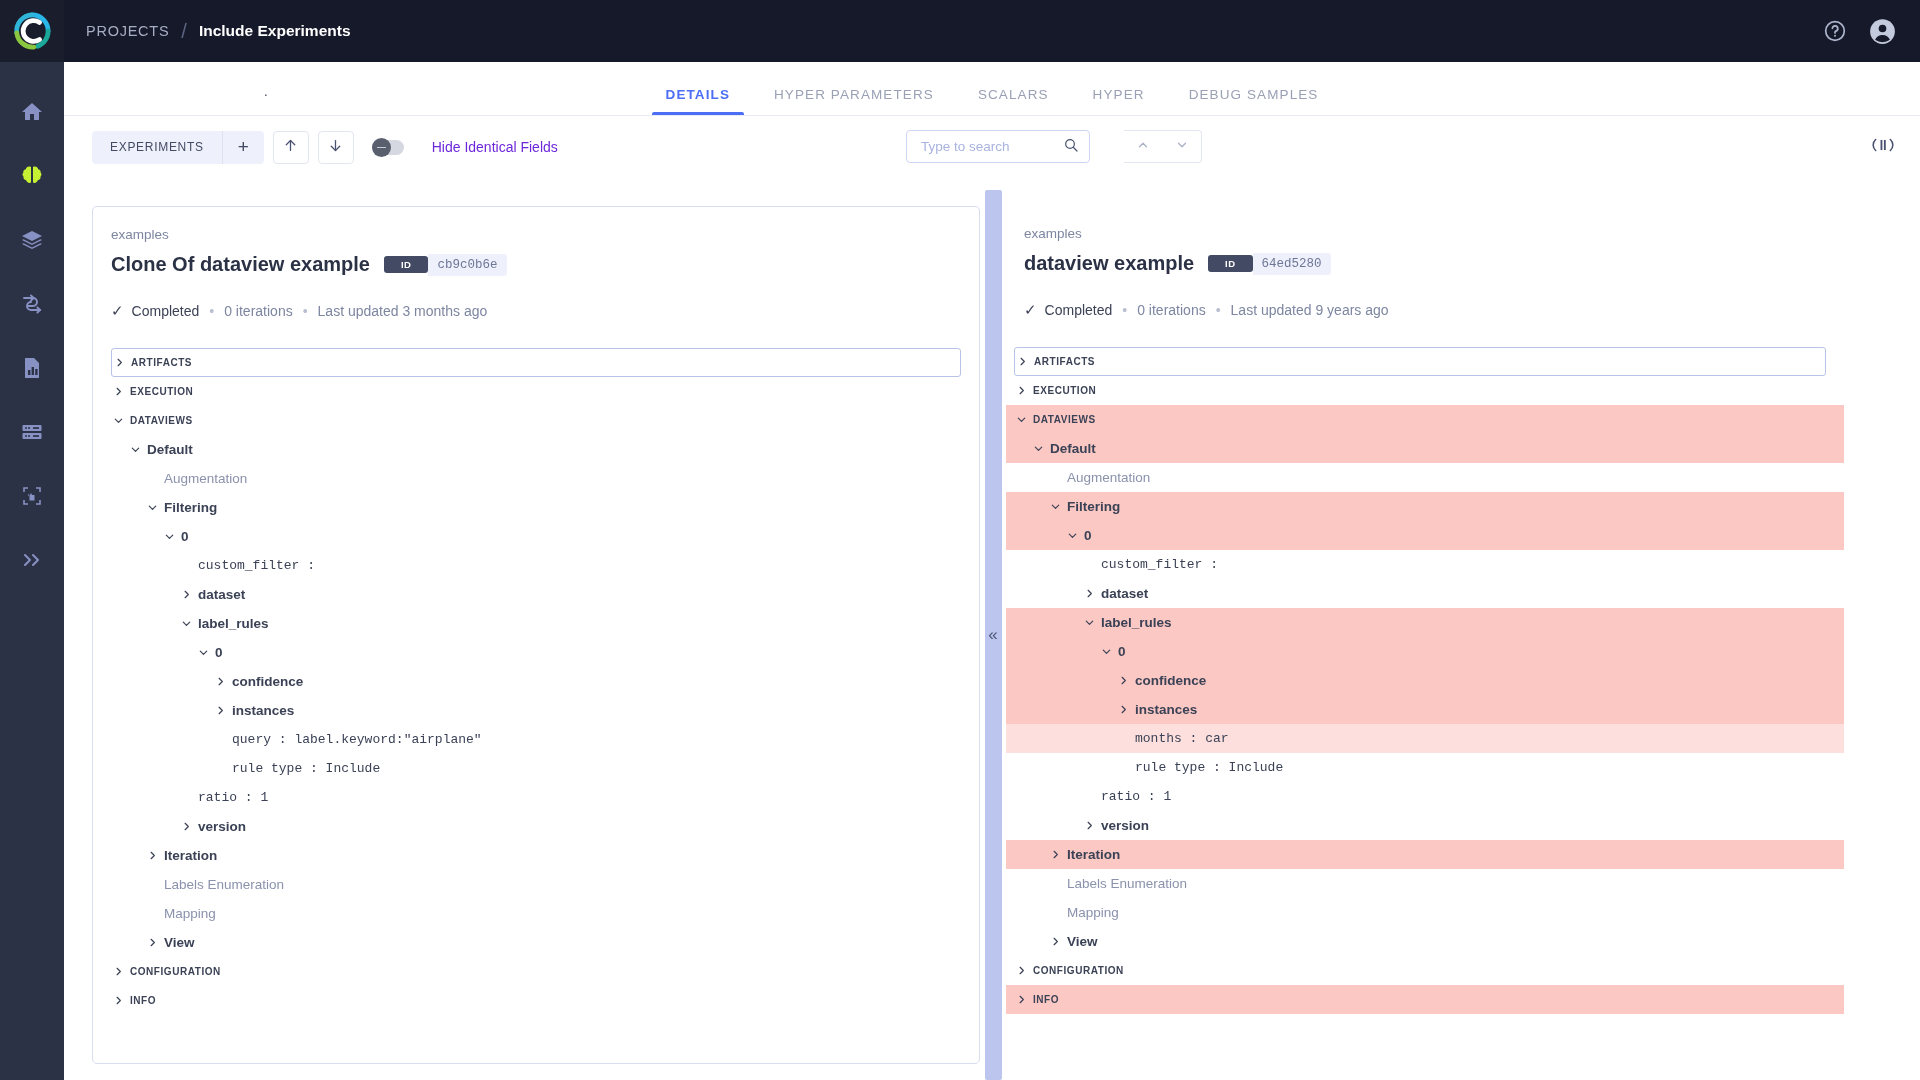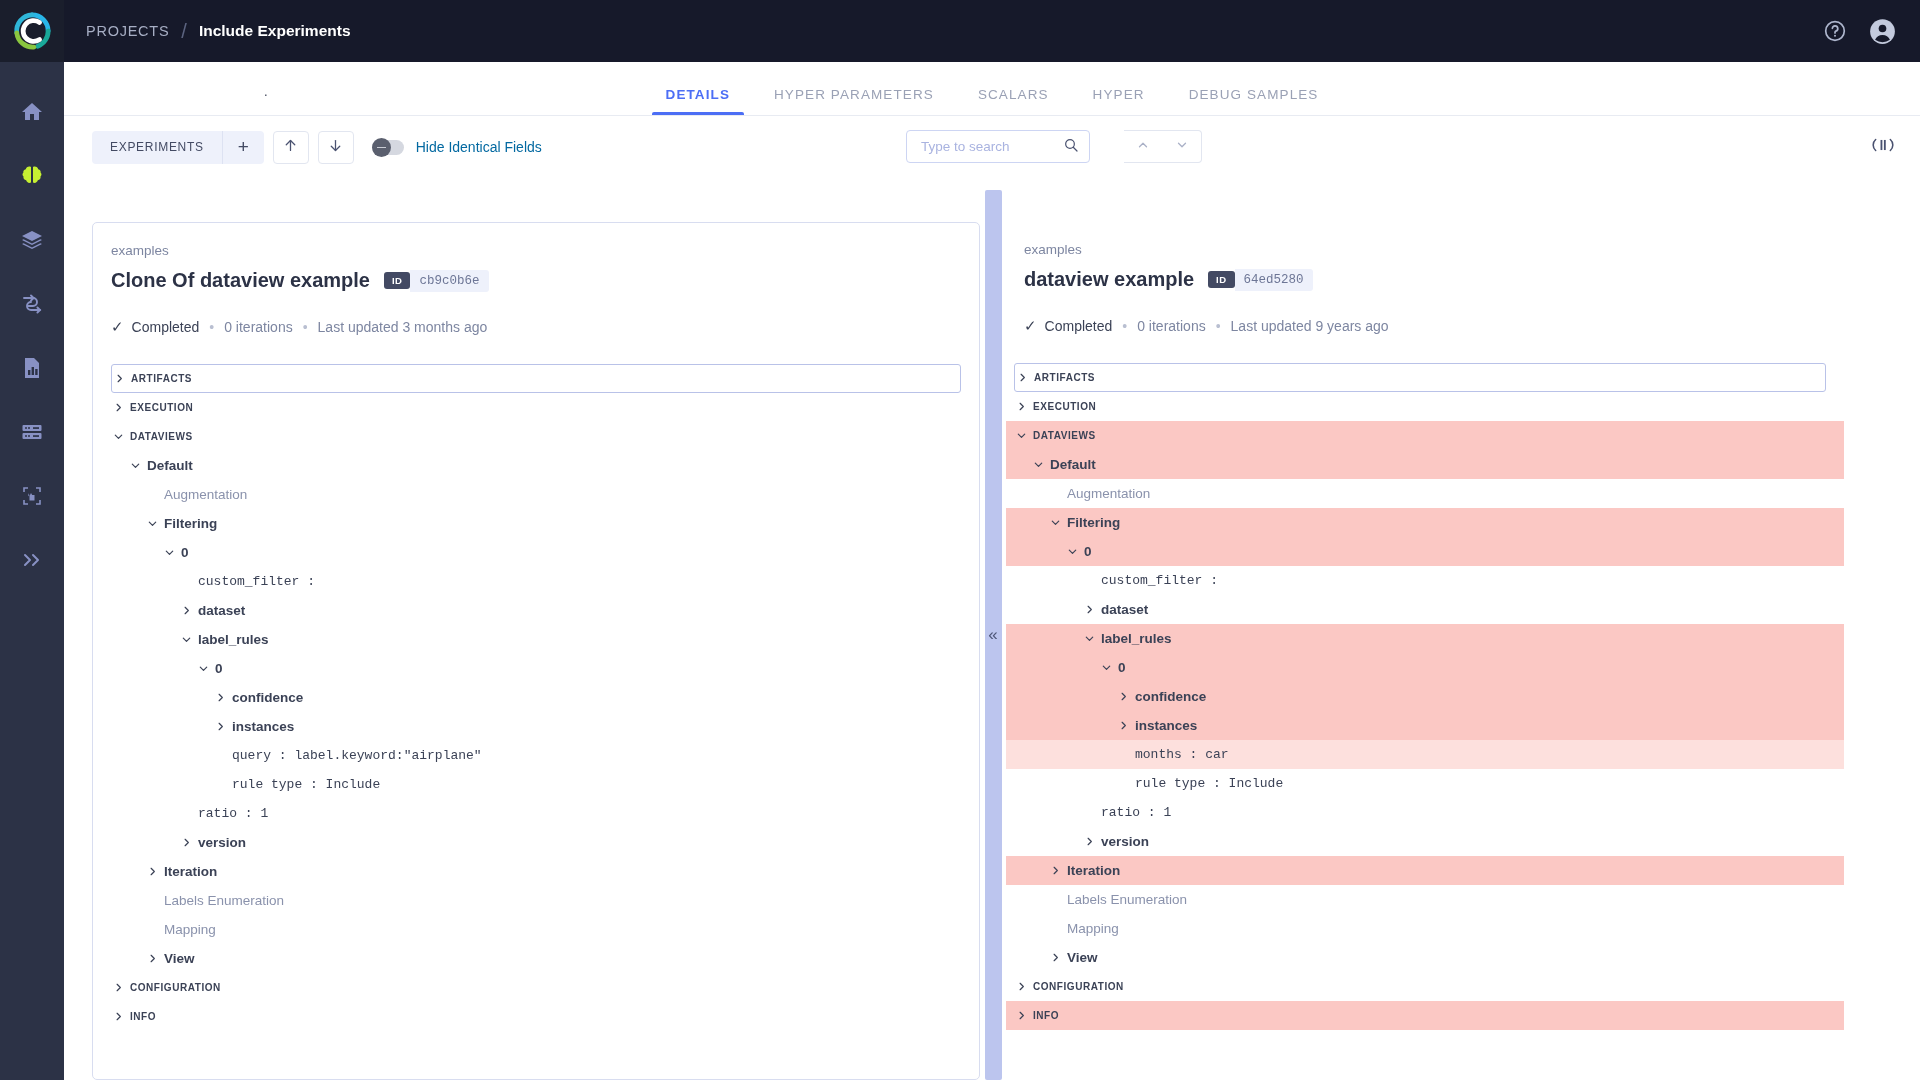--- a/index.html
+++ b/index.html
@@ -110,21 +110,21 @@
   }
   .toggle .knob {
     position: absolute; left: 0; top: -2px;
     width: 19px; height: 19px; border-radius: 50%;
     background: #5a5f6e;
   }
   .toggle .knob::after {
     content: ""; position: absolute; left: 5px; top: 9px;
     width: 9px; height: 1.5px; background: #c9ccd4;
   }
-  .toggle-label { margin-left: 12px; font-size: 14px; color: #0369a1; }
+  .toggle-label { margin-left: 28px; font-size: 14px; color: #6d28d9; }
 
   .search-wrap {
     position: absolute; left: 842px; top: 14px;
     width: 296px; height: 33px;
   }
   .search-box {
     position: absolute; left: 0; top: 0; width: 184px; height: 33px;
     border: 1px solid #cdd5f3; border-radius: 4px;
     background: #fff; display: flex; align-items: center;
     padding: 0 10px 0 14px;
@@ -146,21 +146,21 @@
     flex: 1 1 50%; display: flex; align-items: center; justify-content: center;
     height: 100%; cursor: pointer;
   }
   .toolbar-right { position: absolute; right: 26px; top: 18px; cursor: pointer; }
 
   
   .body {
     flex: 1 1 auto; position: relative;
     background: #ffffff; overflow: hidden;
     padding: 12px 22px 0 28px;
-    display: flex; align-items: flex-end;
+    display: flex; align-items: center;
   }
   .panel {
     background: #ffffff;
     border: 1px solid #d8ddf0;
     border-radius: 5px;
     padding: 20px 0 28px 0;
     min-height: 858px;
     position: relative;
   }
   .panel.left { width: 888px; flex: 0 0 888px; }
@@ -169,21 +169,21 @@
     border: none; padding-left: 0; padding-right: 0;
   }
   .panel-head { padding: 0 18px; }
   .proj { font-size: 13.5px; color: #7d86a1; margin-bottom: 11px; }
   .title-row { display: flex; align-items: center; margin-bottom: 26px; }
   .exp-title { font-size: 20px; font-weight: bold; color: #2c3246; }
   .id-chip { display: flex; align-items: center; margin-left: 14px; }
   .id-badge {
     background: #434a63; color: #fff;
     font-size: 9.5px; font-weight: bold; letter-spacing: .5px;
-    padding: 3px 8px; border-radius: 3px;
+    padding: 3px 17px; border-radius: 3px;
   }
   .id-val {
     background: #eef1fb; color: #6d7696;
     font-family: "Liberation Mono", monospace;
     font-size: 12.5px; padding: 4px 9px; border-radius: 0 3px 3px 0;
   }
   .status-row {
     display: flex; align-items: center;
     font-size: 14px; color: #7d86a1; margin-bottom: 28px;
   }

